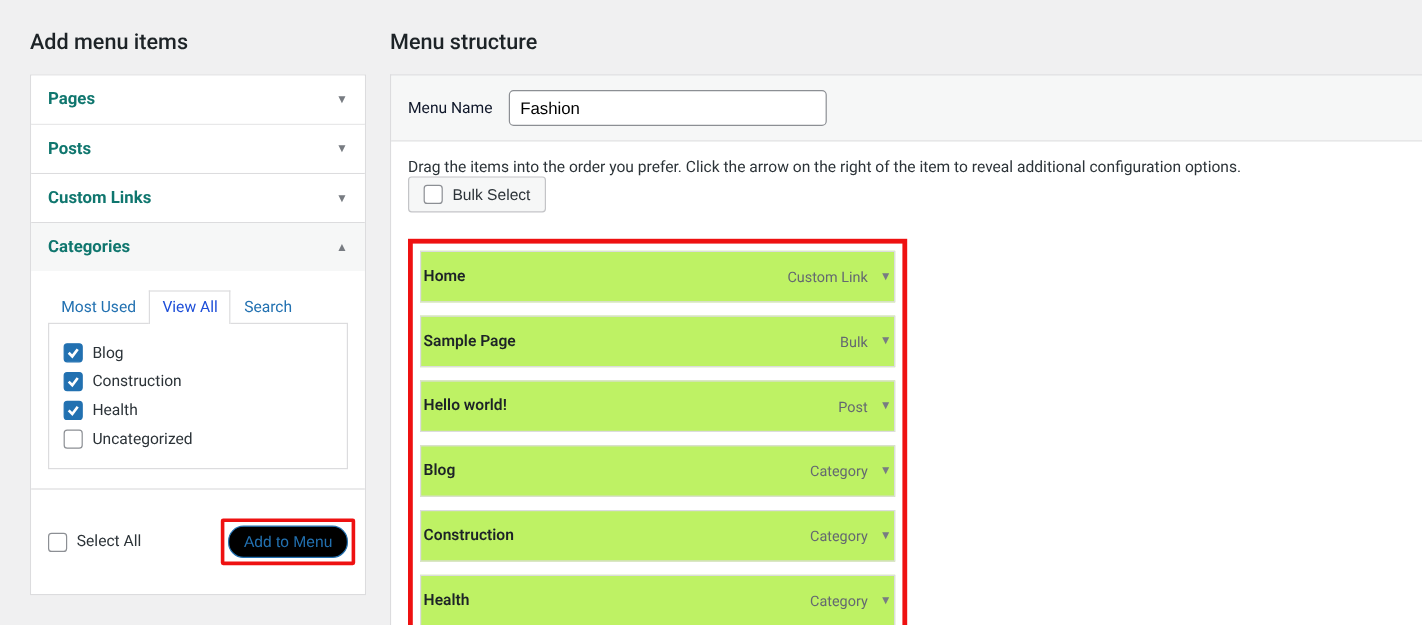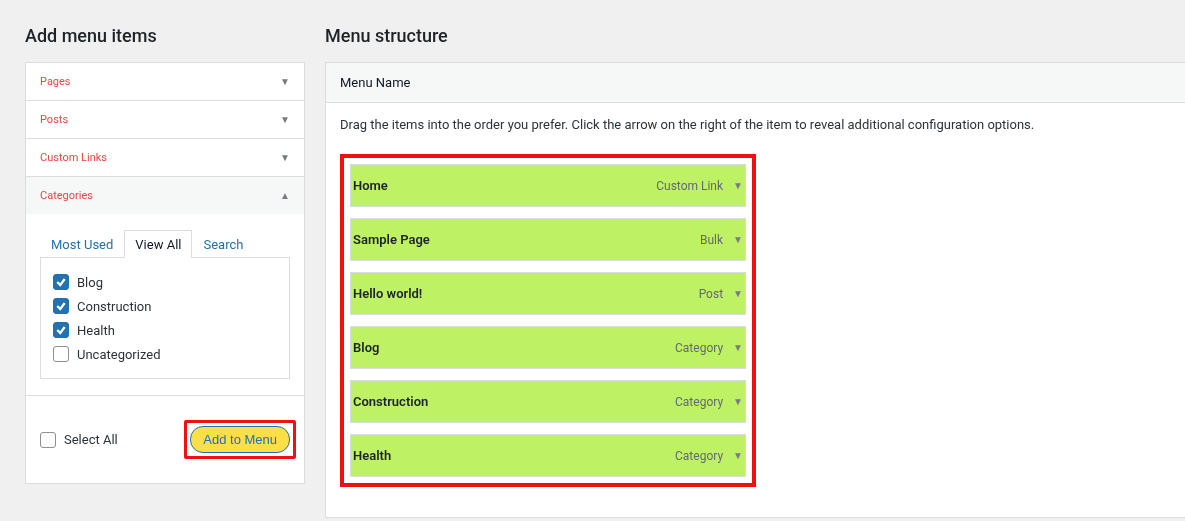--- a/index.html
+++ b/index.html
@@ -34,41 +34,41 @@
   .acc-item:last-child { border-bottom: none; }
   .acc-header {
     display: flex;
     justify-content: space-between;
     align-items: center;
     padding: 12px 14px;
     cursor: pointer;
     background: #fff;
   }
   .acc-header.open { background: #f6f7f7; gap: 11px; }
-  .acc-title { font-weight: 400; font-size: 11px; color: #ef4444; }
+  .acc-title { font-weight: 700; font-size: 14px; color: #0f766e; }
   .acc-arrow { color: #787c82; font-size: 10px; }
   .acc-body { padding: 0; background: #fff; }
   .acc-item.open .acc-body { display: block; }
   .tabs-row {
     display: flex;
     margin: 0 14px 0 14px;
     padding-top: 16px;
     gap: 0;
     font-size: 13px;
   }
   .tab {
     padding: 6px 10px;
     color: #2271b1;
     cursor: pointer;
     border: 1px solid transparent;
     border-bottom: none;
     background: transparent;
   }
   .tab.active {
-    color: #0f172a;
+    color: #1d4ed8;
     border-color: #dcdcde;
     background: #fff;
     position: relative;
     z-index: 2;
   }
   .cat-list {
     border: 1px solid #dcdcde;
     margin: -1px 14px 0 14px;
     padding: 12px 12px;
     background: #fff;
@@ -104,21 +104,21 @@
     display: flex;
     justify-content: space-between;
     align-items: center;
     padding: 24px 14px;
     border-top: 1px solid #dcdcde;
     margin-top: 16px;
   }
   .select-all { display: flex; align-items: center; gap: 8px; color: #2c3338; }
   .add-menu-btn {
     color: #2271b1;
-    background: #fde047;
+    background: #000000;
     border: 1px solid #2271b1;
     padding: 5px 12px;
     font-size: 13px;
     cursor: pointer;
     border-radius: 13px;
   }
   .highlight-red {
     border: 3px solid #ee1111;
     padding: 3px;
     border-radius: 2px;
@@ -274,23 +274,28 @@
       </div>
     </div>
   </div>
 
   <div class="right-col">
     <h2 class="section-title">Menu structure</h2>
 
     <div class="right-panel">
       <div class="menu-name-row">
         <label>Menu Name</label>
+        <input class="menu-name-input" type="text" value="Fashion" style="">
       </div>
       <div class="right-body">
         <p class="instruction">Drag the items into the order you prefer. Click the arrow on the right of the item to reveal additional configuration options.</p>
+        <button class="bulk-btn">
+          <span class="cb"></span>
+          <span>Bulk Select</span>
+        </button>
 
         <div class="menu-items-highlight">
           <div class="menu-structure-item">
             <span class="msi-title">Home</span>
             <span class="msi-right">
               <span class="msi-type">Custom Link</span>
               <span class="msi-arrow">▼</span>
             </span>
           </div>
           <div class="menu-structure-item">

